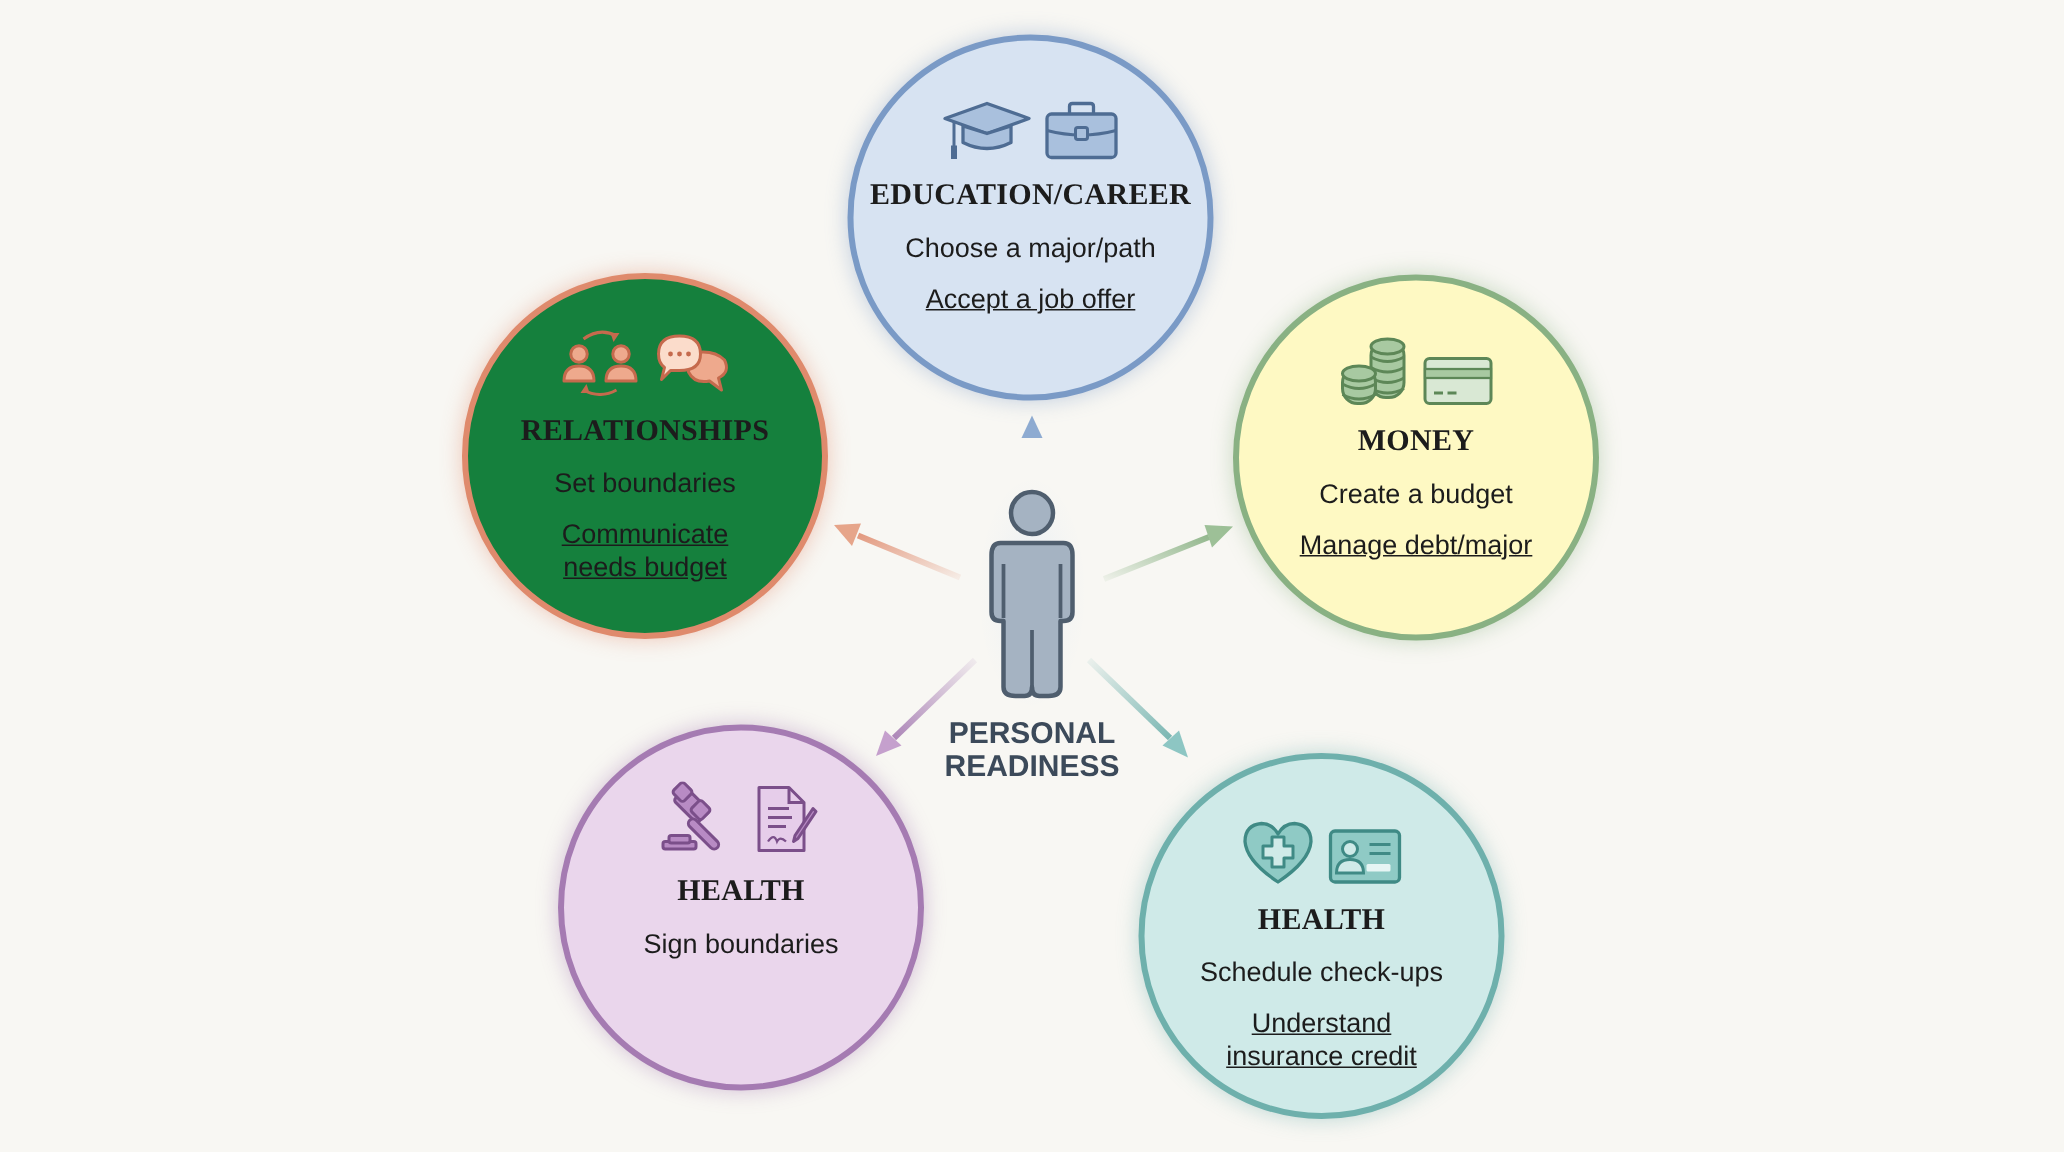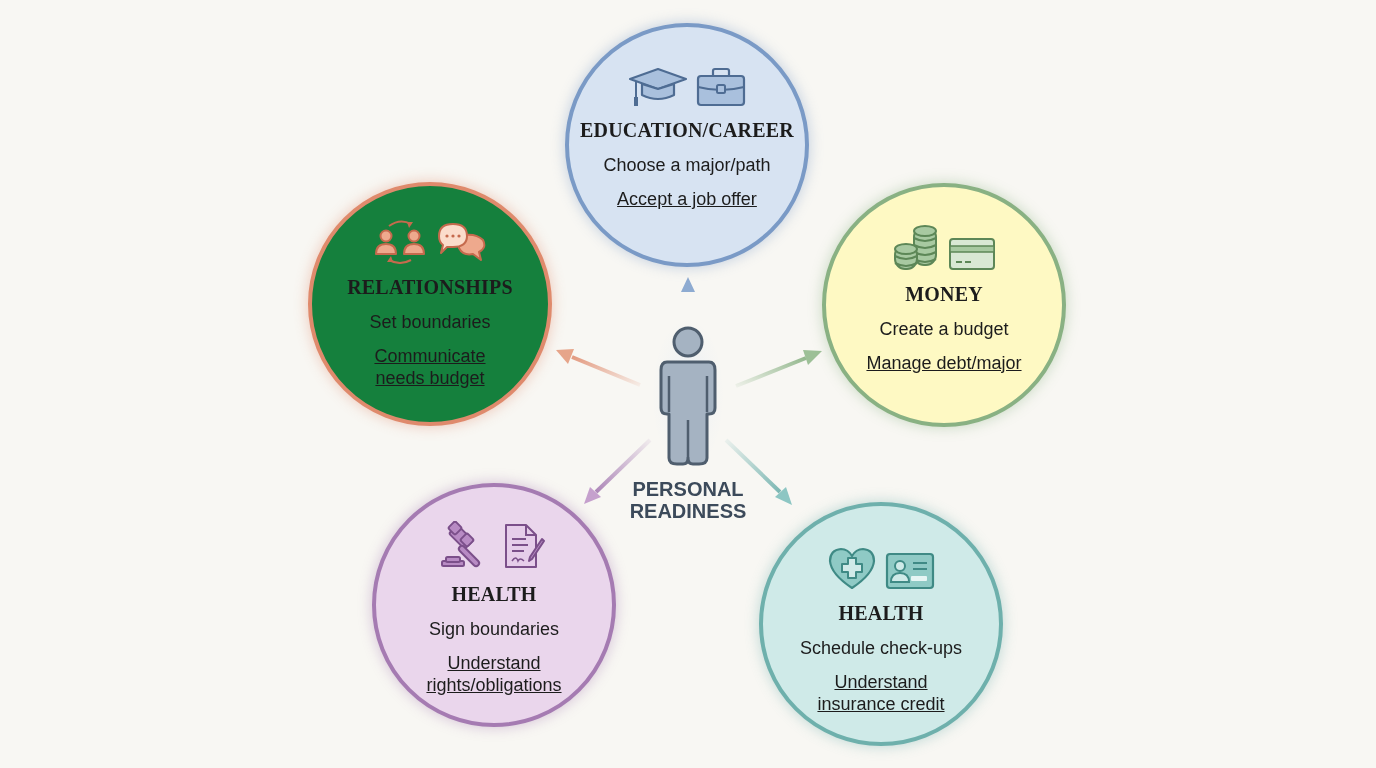--- a/index.html
+++ b/index.html
@@ -201,21 +201,20 @@
         <path d="M24 4 L24 14 L34 14" fill="none" stroke="#7b4f8a" stroke-width="2"></path>
         <line x1="10" y1="18" x2="24" y2="18" stroke="#7b4f8a" stroke-width="2"></line>
         <line x1="10" y1="24" x2="26" y2="24" stroke="#7b4f8a" stroke-width="2"></line>
         <line x1="10" y1="30" x2="22" y2="30" stroke="#7b4f8a" stroke-width="2"></line>
         <path d="M10 40 Q14 34 16 40 Q18 36 22 40" fill="none" stroke="#7b4f8a" stroke-width="1.5"></path>
         <path d="M42 20 L30 38 L27 40 L28 36 L40 18 Z" fill="#b88bc4" stroke="#7b4f8a" stroke-width="2" stroke-linejoin="round"></path>
       </svg>
     </div>
     <div class="title">HEALTH</div>
     <div class="item">Sign boundaries</div>
-    <div class="item two-line" style="width:150px;">Understand rights/obligations</div>
   </div>
 
   <div class="node" id="node-health">
     <div class="icons">
       <svg width="50" height="44" viewBox="0 0 50 44">
         <path d="M25 42 Q4 28 3 15 Q3 4 14 3 Q21 3 25 10 Q29 3 36 3 Q47 4 47 15 Q46 28 25 42 Z" fill="#8fcac5" stroke="#3f8a85" stroke-width="2.2" stroke-linejoin="round"></path>
         <path d="M21 12 L29 12 L29 18 L35 18 L35 26 L29 26 L29 32 L21 32 L21 26 L15 26 L15 18 L21 18 Z" fill="#cfeae8" stroke="#3f8a85" stroke-width="2" stroke-linejoin="round"></path>
       </svg>
       <svg width="50" height="38" viewBox="0 0 50 38">
         <rect x="2" y="2" width="46" height="34" rx="3" fill="#8fcac5" stroke="#3f8a85" stroke-width="2.2"></rect>

